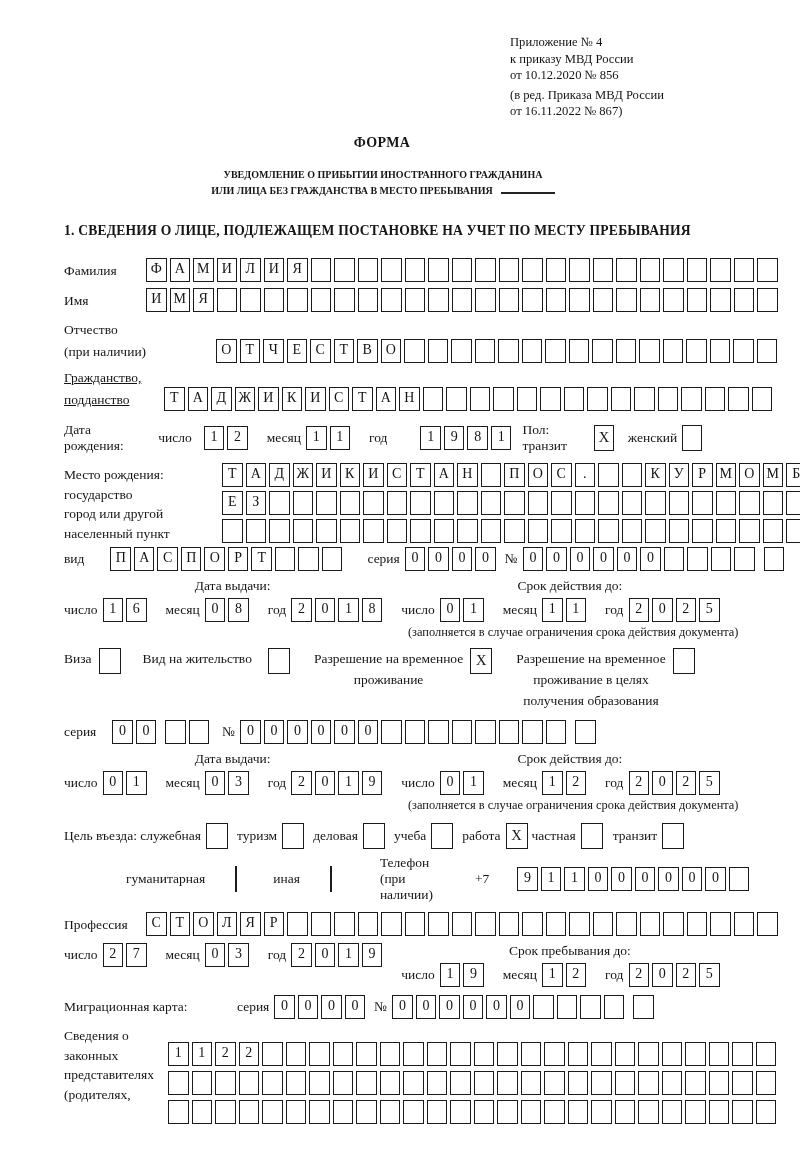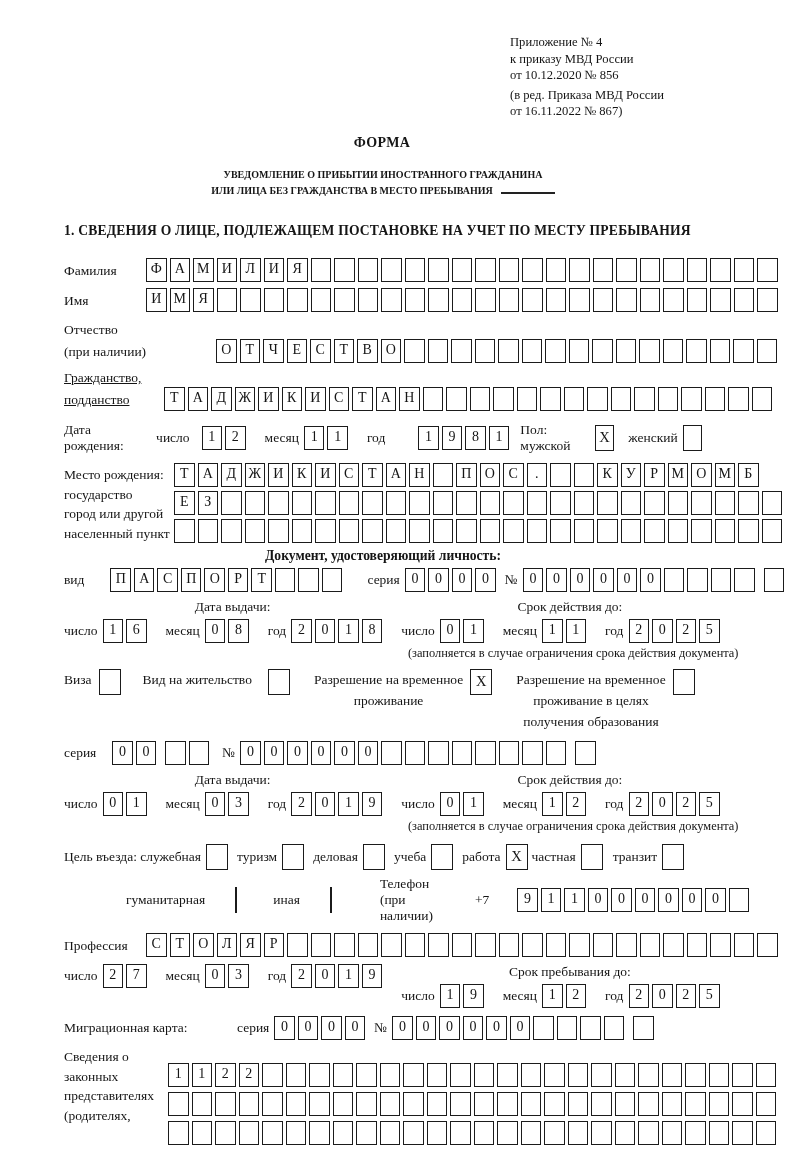--- a/index.html
+++ b/index.html
@@ -94,41 +94,40 @@
     </div>
 
     <div class="dateline" style="margin-top:11px;">
       <span class="w" style="margin-right:14px;">Дата рождения:</span>
       <span class="w" style="margin-right:12px;">число</span>
       <span class="grp cells"><span class="cellgroup"><span class="cell">1</span><span class="cell">2</span></span></span>
       <span class="w">месяц</span>
       <span class="grp cells"><span class="cellgroup"><span class="cell">1</span><span class="cell">1</span></span></span>
       <span class="w">год</span>
       <span class="grp cells" style="margin-right:8px;padding-left:28px;"><span class="cellgroup"><span class="cell">1</span><span class="cell">9</span><span class="cell">8</span><span class="cell">1</span></span></span>
-      <span class="w">Пол: мужской</span>
+      <span class="w">Пол: транзит</span>
       <span class="checkbox" style="margin-right:14px;">X</span>
       <span class="w">женский</span>
       <span class="checkbox"></span>
     </div>
 
-    <div class="row" style="margin-top:9px;">
+    <div class="row" style="margin-top:9px;gap:48px;">
       <span class="lbl" style="width:110px;line-height:19.5px;">
         <span>Место рождения:</span><br>
         <span>государство</span><br>
         <span>город или другой</span><br>
         <span>населенный пункт</span>
       </span>
       <span>
         <div class="cells" style="margin-bottom:4px;"><span class="cellgroup"><span class="cell">Т</span><span class="cell">А</span><span class="cell">Д</span><span class="cell">Ж</span><span class="cell">И</span><span class="cell">К</span><span class="cell">И</span><span class="cell">С</span><span class="cell">Т</span><span class="cell">А</span><span class="cell">Н</span><span class="cell"></span><span class="cell">П</span><span class="cell">О</span><span class="cell">С</span><span class="cell">.</span><span class="cell"></span><span class="cell"></span><span class="cell">К</span><span class="cell">У</span><span class="cell">Р</span><span class="cell">М</span><span class="cell">О</span><span class="cell">М</span><span class="cell">Б</span></span></div>
         <div class="cells" style="margin-bottom:4px;"><span class="cellgroup"><span class="cell">Е</span><span class="cell">З</span><span class="cell"></span><span class="cell"></span><span class="cell"></span><span class="cell"></span><span class="cell"></span><span class="cell"></span><span class="cell"></span><span class="cell"></span><span class="cell"></span><span class="cell"></span><span class="cell"></span><span class="cell"></span><span class="cell"></span><span class="cell"></span><span class="cell"></span><span class="cell"></span><span class="cell"></span><span class="cell"></span><span class="cell"></span><span class="cell"></span><span class="cell"></span><span class="cell"></span><span class="cell"></span><span class="cell"></span></span></div>
         <div class="cells"><span class="cellgroup"><span class="cell"></span><span class="cell"></span><span class="cell"></span><span class="cell"></span><span class="cell"></span><span class="cell"></span><span class="cell"></span><span class="cell"></span><span class="cell"></span><span class="cell"></span><span class="cell"></span><span class="cell"></span><span class="cell"></span><span class="cell"></span><span class="cell"></span><span class="cell"></span><span class="cell"></span><span class="cell"></span><span class="cell"></span><span class="cell"></span><span class="cell"></span><span class="cell"></span><span class="cell"></span><span class="cell"></span><span class="cell"></span><span class="cell"></span></span></div>
       </span>
     </div>
 
-    <div class="doc-header">Документ, удостоверяющий личность:</div>
 
     <div class="dateline" style="margin-top:4px;">
       <span class="w" style="margin-right:26px;text-align:center;">вид</span>
       <span class="grp cells" style="margin-right:22px;"><span class="cellgroup"><span class="cell">П</span><span class="cell">А</span><span class="cell">С</span><span class="cell">П</span><span class="cell">О</span><span class="cell">Р</span><span class="cell">Т</span><span class="cell"></span><span class="cell"></span><span class="cell"></span></span></span>
       <span class="w">серия</span>
       <span class="grp cells" style="margin-right:6px;"><span class="cellgroup"><span class="cell">0</span><span class="cell">0</span><span class="cell">0</span><span class="cell">0</span></span></span>
       <span class="w">№</span>
       <span class="grp cells"><span class="cellgroup"><span class="cell">0</span><span class="cell">0</span><span class="cell">0</span><span class="cell">0</span><span class="cell">0</span><span class="cell">0</span><span class="cell"></span><span class="cell"></span><span class="cell"></span><span class="cell"></span></span><span class="cellgroup"><span class="cell"></span></span></span>
     </div>
 

